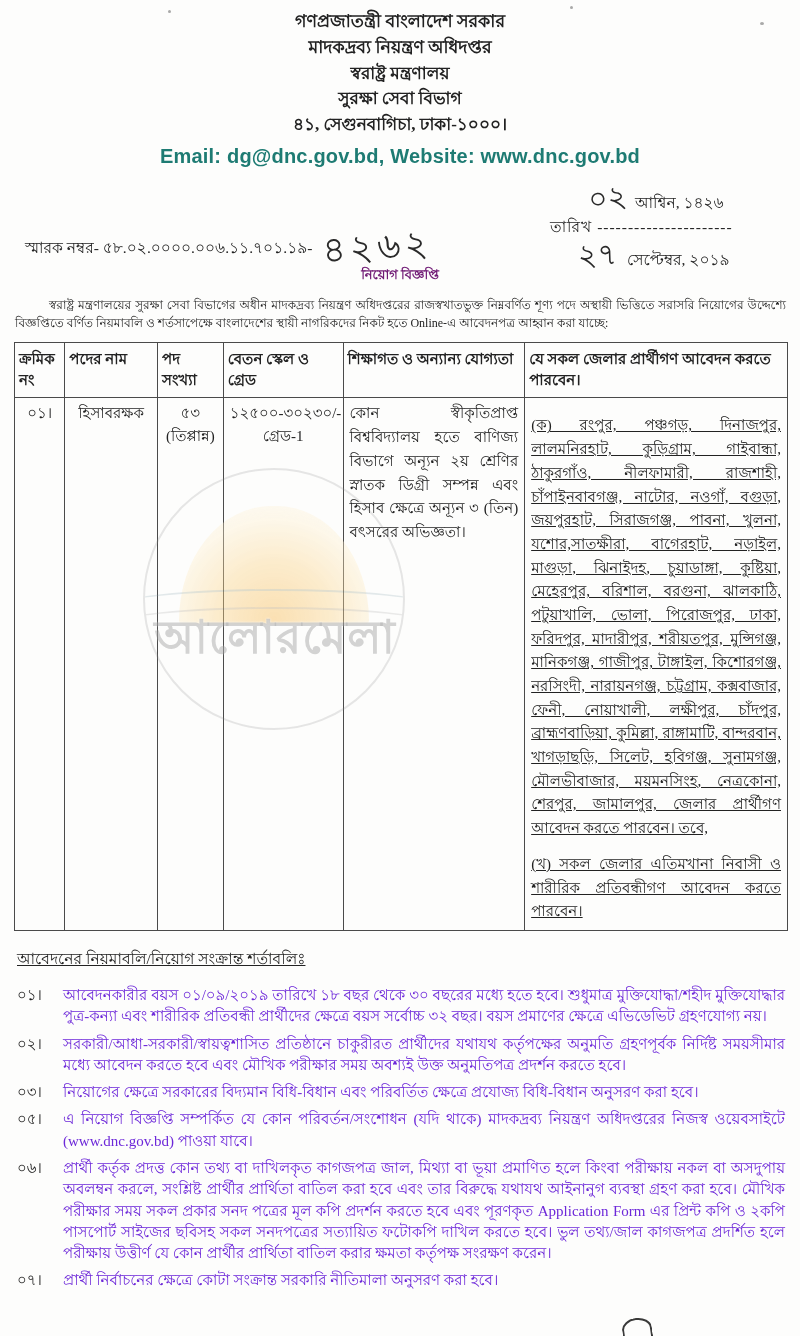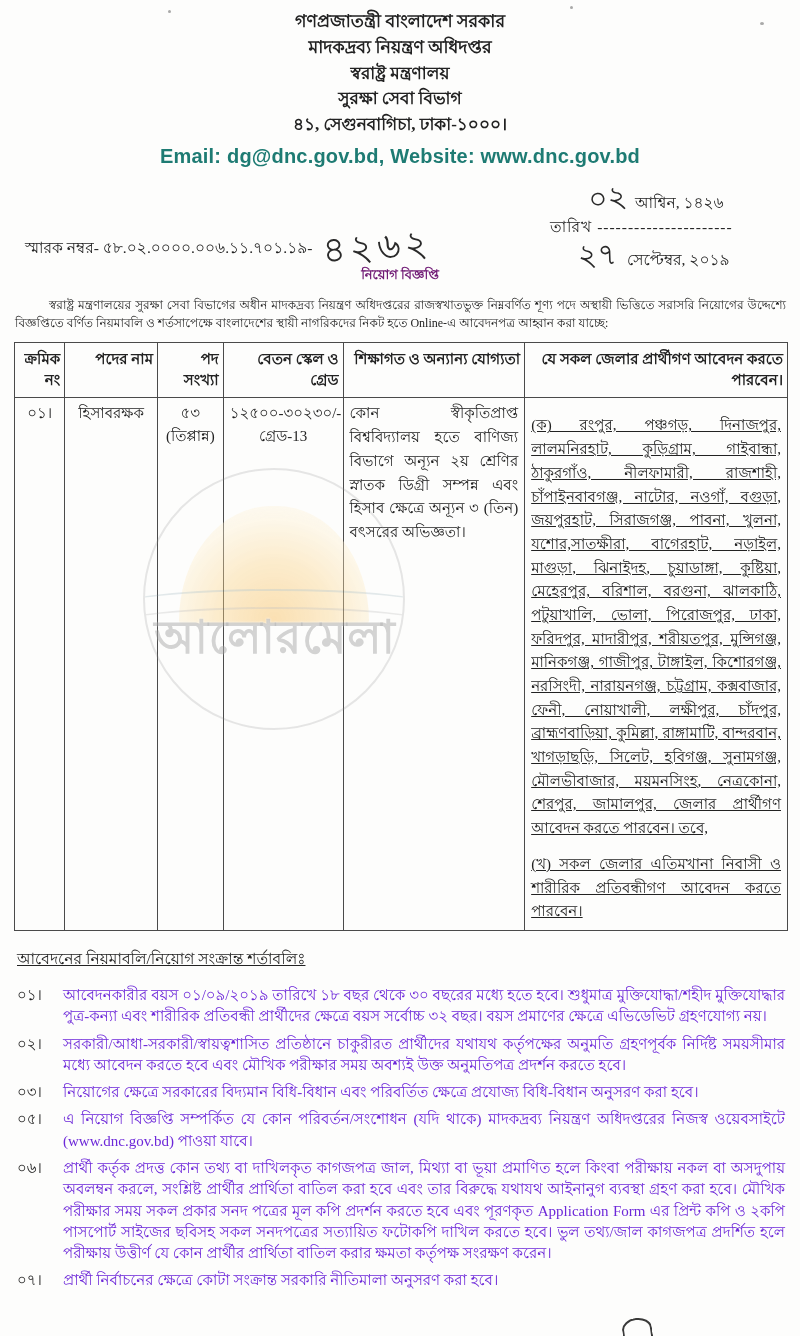--- a/index.html
+++ b/index.html
@@ -66,21 +66,21 @@
   
   .job-table{
     margin:10px 12px 0 14px;
     border-collapse:collapse;width:774px;table-layout:fixed;
   }
   .job-table th,.job-table td{
     border:1.4px solid #4a4a4a;
     padding:4px 6px;vertical-align:top;
     font-size:15px;color:#222;
   }
-  .job-table th{font-weight:600;text-align:right;line-height:1.4;padding:6px 4px;}
+  .job-table th{font-weight:600;text-align:left;line-height:1.4;padding:6px 4px;}
   .col-serial{width:6.5%;} .col-post{width:12%;} .col-count{width:8.5%;}
   .col-scale{width:15.5%;} .col-qual{width:23.5%;} .col-dist{width:34%;}
   .cell-center{text-align:center;line-height:1.5;}
   .cell-just{text-align:justify;line-height:1.58;}
   .dist-cell p{margin:12px 0 2px 0;text-decoration:underline;}
   .job-table td{height:352px;}
   
   .rules{margin:16px 15px 0 17px;}
   .rules-heading{
     font-size:15.5px;font-weight:400;color:#222;
@@ -182,21 +182,21 @@
     <tbody>
       <tr>
         <td class="cell-center">০১।</td>
         <td class="cell-center">হিসাবরক্ষক</td>
         <td class="cell-center">
           <div>৫৩</div>
           <div>(তিপ্পান্ন)</div>
         </td>
         <td class="cell-center">
           <div>১২৫০০-৩০২৩০/-</div>
-          <div>গ্রেড-13</div>
+          <div>গ্রেড-1</div>
         </td>
         <td class="cell-just">কোন স্বীকৃতিপ্রাপ্ত বিশ্ববিদ্যালয় হতে বাণিজ্য বিভাগে অন্যূন ২য় শ্রেণির স্নাতক ডিগ্রী সম্পন্ন এবং হিসাব ক্ষেত্রে অন্যূন ৩ (তিন) বৎসরের অভিজ্ঞতা।</td>
         <td class="cell-just dist-cell">
           <p>(ক) রংপুর, পঞ্চগড়, দিনাজপুর, লালমনিরহাট, কুড়িগ্রাম, গাইবান্ধা, ঠাকুরগাঁও, নীলফামারী, রাজশাহী, চাঁপাইনবাবগঞ্জ, নাটোর, নওগাঁ, বগুড়া, জয়পুরহাট, সিরাজগঞ্জ, পাবনা, খুলনা, যশোর,সাতক্ষীরা, বাগেরহাট, নড়াইল, মাগুড়া, ঝিনাইদহ, চুয়াডাঙ্গা, কুষ্টিয়া, মেহেরপুর, বরিশাল, বরগুনা, ঝালকাঠি, পটুয়াখালি, ভোলা, পিরোজপুর, ঢাকা, ফরিদপুর, মাদারীপুর, শরীয়তপুর, মুন্সিগঞ্জ, মানিকগঞ্জ, গাজীপুর, টাঙ্গাইল, কিশোরগঞ্জ, নরসিংদী, নারায়নগঞ্জ, চট্টগ্রাম, কক্সবাজার, ফেনী, নোয়াখালী, লক্ষীপুর, চাঁদপুর, ব্রাহ্মণবাড়িয়া, কুমিল্লা, রাঙ্গামাটি, বান্দরবান, খাগড়াছড়ি, সিলেট, হবিগঞ্জ, সুনামগঞ্জ, মৌলভীবাজার, ময়মনসিংহ, নেত্রকোনা, শেরপুর, জামালপুর, জেলার প্রার্থীগণ আবেদন করতে পারবেন। তবে,</p>
           <p>(খ) সকল জেলার এতিমখানা নিবাসী ও শারীরিক প্রতিবন্ধীগণ আবেদন করতে পারবেন।</p>
         </td>
       </tr>
     </tbody>
   </table>
 

